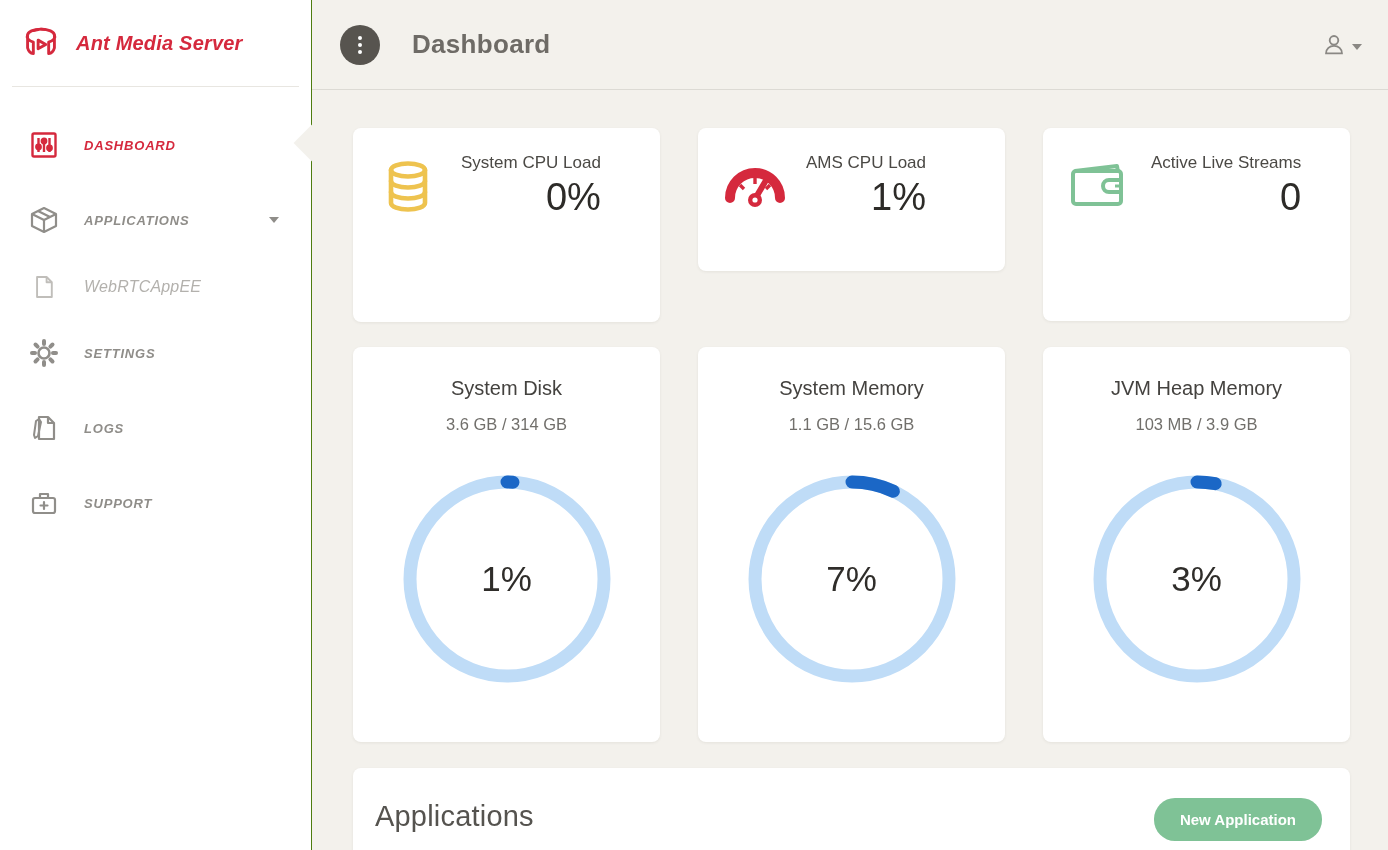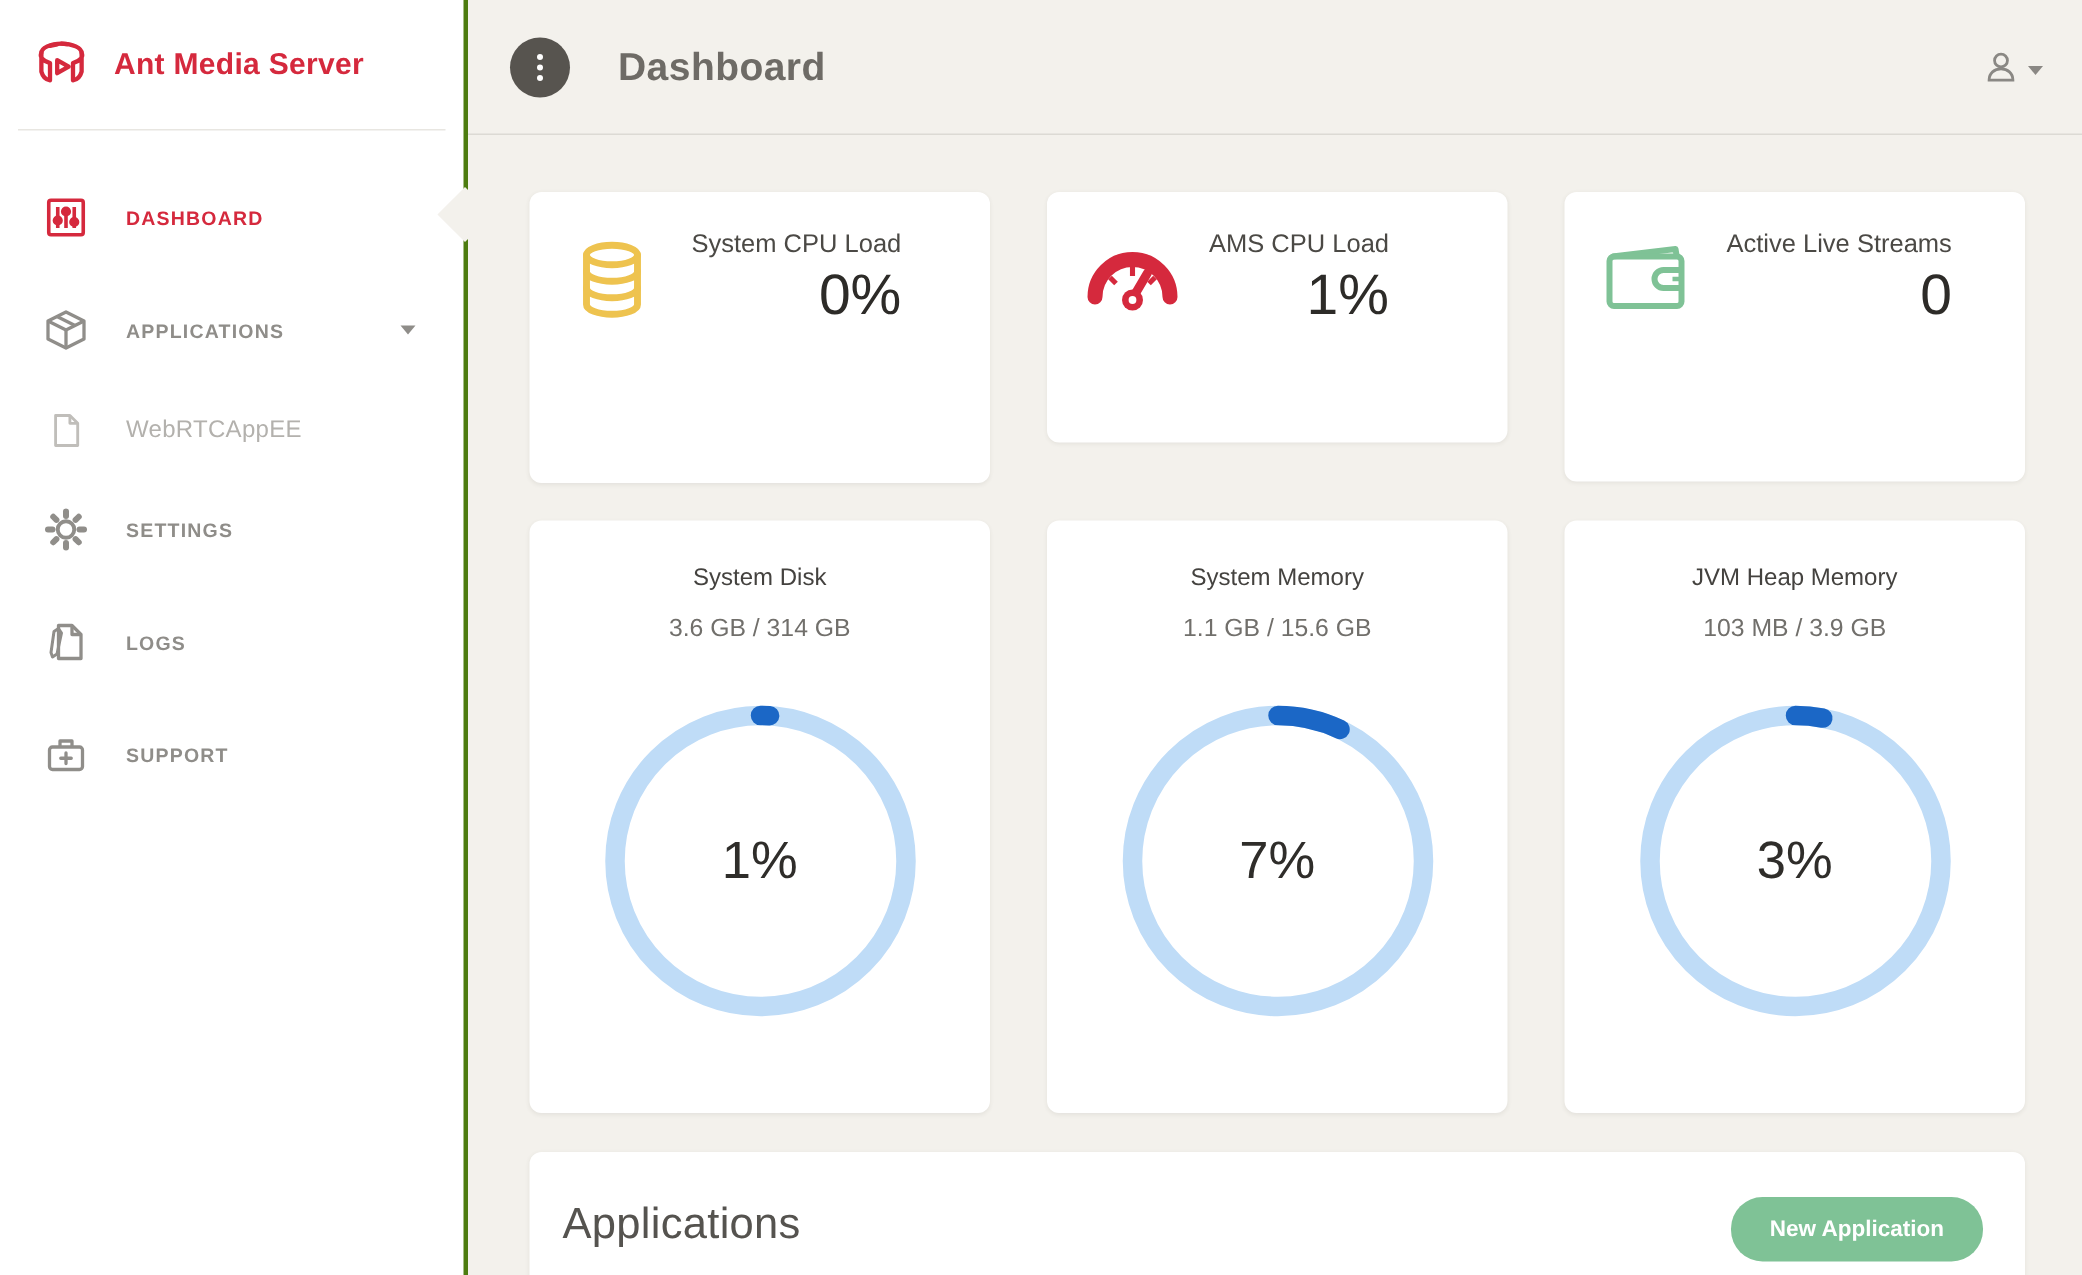--- a/index.html
+++ b/index.html
@@ -4,21 +4,21 @@
 <style>
   * { margin:0; padding:0; box-sizing:border-box; }
   html,body { width:1388px; height:850px; overflow:hidden; }
   body {
     font-family:"Liberation Sans","DejaVu Sans",sans-serif;
     background:#f3f1ec; display:flex; color:#4b4945;
   }
   
   .sidebar {
     width:312px; height:100%; background:#ffffff;
-    border-right:3px solid #4d7c0f; position:relative; flex:0 0 312px;
+    border-right:1px solid #4d7c0f; position:relative; flex:0 0 312px;font-style:italic;
   }
   .brand {
     display:flex; align-items:center; gap:12px;
     padding:20px 18px 20px 18px; cursor:pointer;
   }
   .brand-name { font-size:20px; font-weight:bold; color:#d5293d; letter-spacing:.2px; }
   .sidebar-divider { border:none; border-top:1px solid #e8e6e1; margin:0 12px; }
   .nav { margin-top:26px; }
   .nav-item {
     display:flex; align-items:center; height:64px; padding-left:28px;
@@ -63,30 +63,30 @@
     width:0; height:0; border-left:5px solid transparent; border-right:5px solid transparent;
     border-top:6px solid #8a8884; margin-top:4px;
   }
   .content { padding:38px 38px 0 41px; }
   .cards-row { display:grid; grid-template-columns:repeat(3,1fr); gap:38px; }
   .card {
     background:#ffffff; border-radius:8px; box-shadow:0 1px 3px rgba(60,58,52,.08);
   }
   
   .stat-card { display:flex; flex-direction:row; padding:22px 24px 0 24px; }
-  .stat-card.h1 { height:194px; } .stat-card.h2 { height:167px; } .stat-card.h3 { height:193px; }
+  .stat-card.h1 { height:194px; } .stat-card.h2 { height:143px; } .stat-card.h3 { height:193px; }
   .stat-top { display:flex; align-items:flex-start; }
   .stat-icon { width:84px; padding-top:8px; flex:0 0 84px; }
   .stat-text { flex:1; text-align:right; }
   .stat-title { font-size:17px; line-height:1.55; color:#4b4945; }
   .stat-value { font-size:38px; color:#2d2b28; font-weight:500; margin-top:0px; }
   .stat-divider { border:none; border-top:1px solid #eceae6; margin-top:auto; margin-bottom:31px; }
   
   .gauge-card { margin-top:25px; height:395px; text-align:center; padding-top:30px; }
-  .gauge-title { font-size:16px; color:#44423f; }
+  .gauge-title { font-size:20px; color:#44423f; }
   .gauge-subtitle { font-size:16.5px; color:#716f6b; margin-top:15px; }
   .donut-wrap { position:relative; width:210px; height:210px; margin:40px auto 0 auto; }
   .donut-wrap svg { width:210px; height:210px; }
   .donut-label {
     position:absolute; inset:0; display:flex; align-items:center; justify-content:center;
     font-size:35px; color:#2f2d2a;
   }
   
   .apps-panel {
     margin-top:26px; height:120px; border-radius:8px 8px 0 0;

